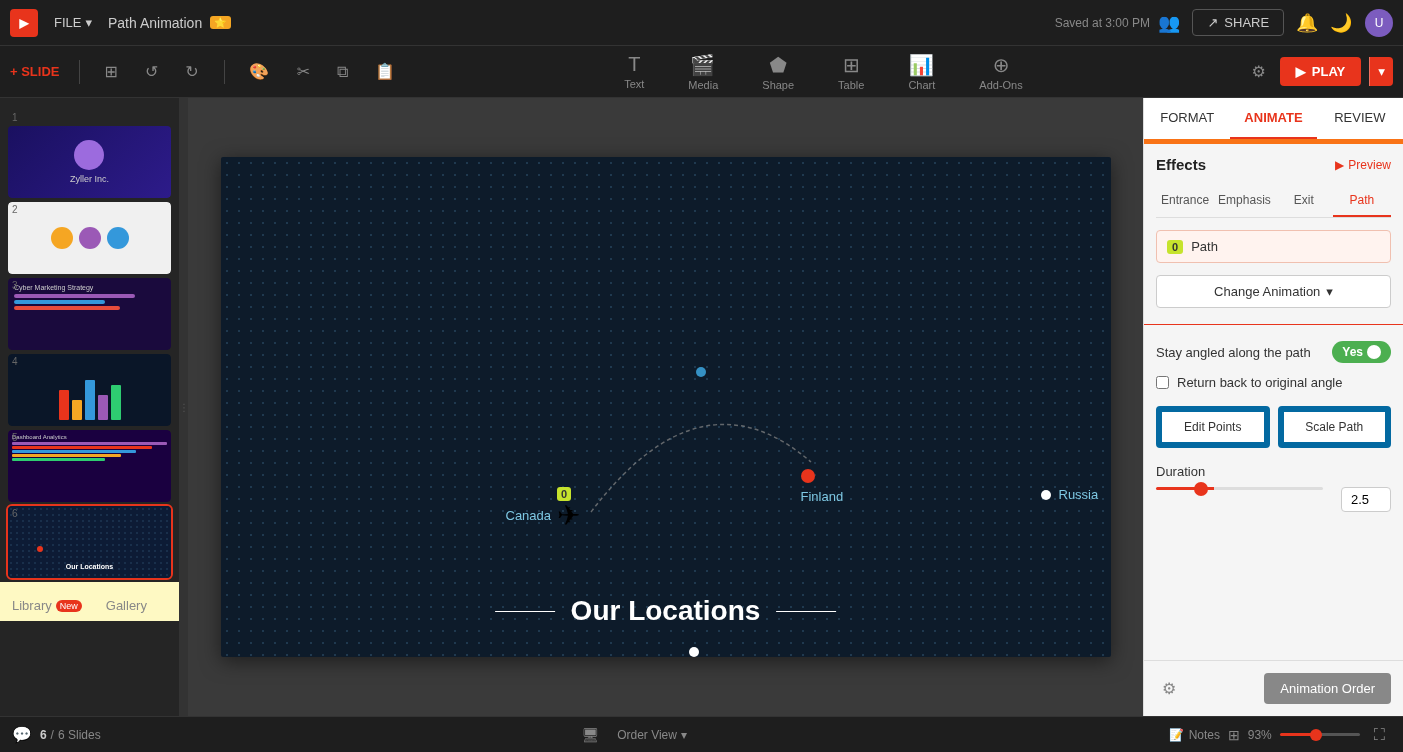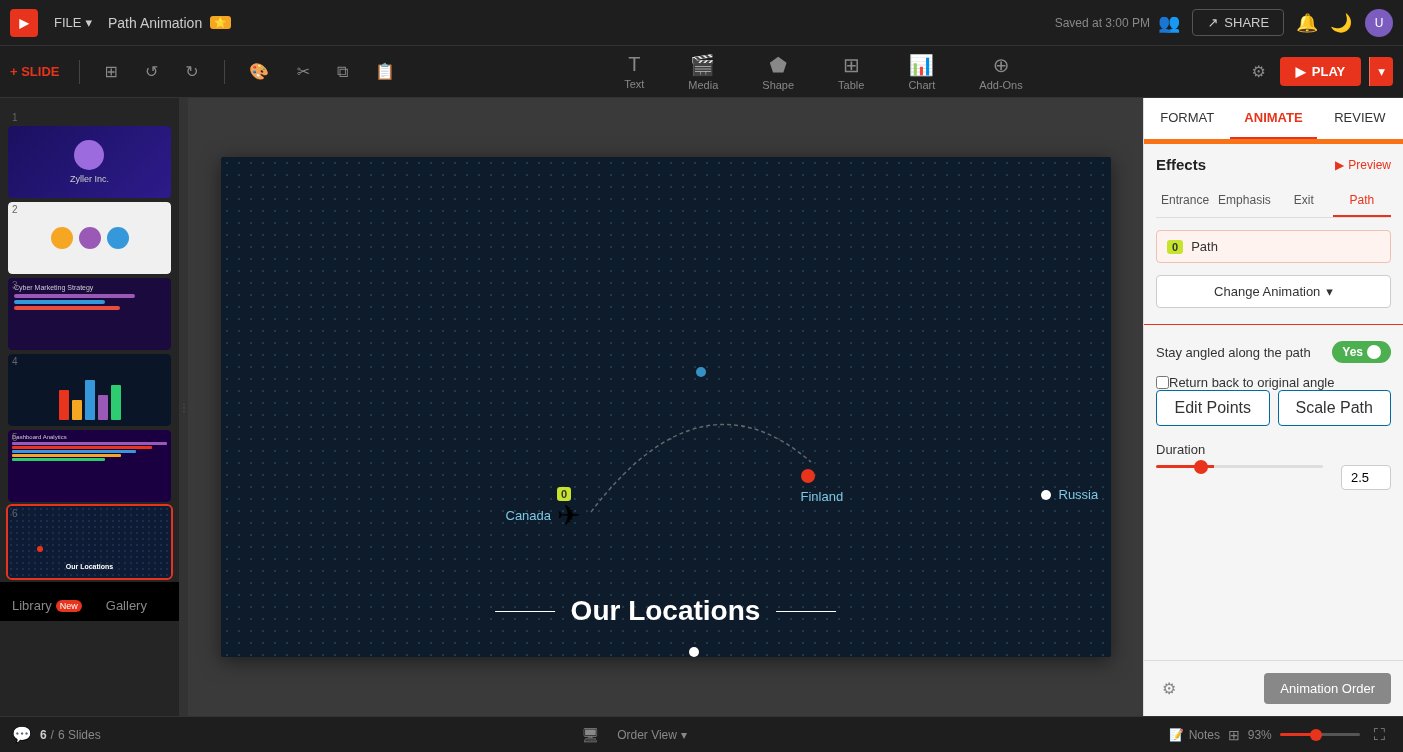--- a/index.html
+++ b/index.html
@@ -93,27 +93,27 @@
 
     
     .section-divider { height: 1px; background: #e8341c; margin: 0 -12px 16px; }
 
     
     .toggle-row { display: flex; align-items: center; justify-content: space-between; margin-bottom: 12px; }
     .toggle-label { font-size: 13px; color: #333; }
     .toggle { background: #4caf50; color: white; border: none; border-radius: 12px; padding: 4px 10px; font-size: 12px; font-weight: 600; cursor: pointer; display: flex; align-items: center; gap: 4px; }
 
     
-    .checkbox-row { display: flex; align-items: center; }
+    .checkbox-row { display: flex; align-items: center; gap: 8px; margin-bottom: 16px; }
     .checkbox-row input[type="checkbox"] { accent-color: #e8341c; }
     .checkbox-label { font-size: 13px; color: #333; }
 
     
     .btn-row { display: flex; gap: 8px; margin-bottom: 16px; }
-    .btn-half { flex: 1; padding: 8px; border: 1px solid #0369a1; border-radius: 4px; background: white; font-size: 16px; color: #333; cursor: pointer; text-align: center; }
+    .btn-half { flex: 1; padding: 8px; border: 6px solid #0369a1; border-radius: 4px; background: white; font-size: 12px; color: #333; cursor: pointer; text-align: center; }
 
     
     .duration-label { font-size: 13px; color: #333; margin-bottom: 8px; }
     .duration-row { display: flex; align-items: flex-start; gap: 18px; }
     .duration-slider { flex: 1; -webkit-appearance: none; height: 3px; background: linear-gradient(to right, #e8341c 35%, #ddd 35%); border-radius: 2px; outline: none; }
     .duration-slider::-webkit-slider-thumb { -webkit-appearance: none; width: 14px; height: 14px; border-radius: 50%; background: #e8341c; cursor: pointer; }
     .duration-input { width: 50px; padding: 4px 6px; border: 1px solid #ccc; border-radius: 4px; font-size: 13px; text-align: right; }
 
     
     .anim-order-btn { background: #888; color: white; border: none; padding: 8px 16px; border-radius: 4px; font-size: 13px; cursor: pointer; display: flex; align-items: center; gap: 6px; }
@@ -283,21 +283,21 @@
 
     <div class="slide-thumb active">
       <span class="slide-num">6</span>
       <div class="slide-inner s6" style="background:#0d1b35; position:relative; overflow:hidden;">
         <div style="position:absolute;inset:0;opacity:0.2;background-image:radial-gradient(circle,#4a7fa5 1px,transparent 1px);background-size:6px 6px;"></div>
         <div style="position:absolute;bottom:8px;left:50%;transform:translateX(-50%);color:white;font-size:7px;white-space:nowrap;font-weight:bold;">Our Locations</div>
         <div style="position:absolute;left:18%;top:55%;width:6px;height:6px;border-radius:50%;background:#e8341c;"></div>
       </div>
     </div>
 
-    <div style="position:sticky;bottom:0;background:#000000;display:flex;gap:0;padding-top:8px;">
+    <div style="position:sticky;bottom:0;background:#fef9c3;display:flex;gap:0;padding-top:8px;">
       <div class="lib-tab">
         Library <span class="new-badge">New</span>
       </div>
       <div class="lib-tab">Gallery</div>
     </div>
   </div>
 
   <div class="resize-handle">⋮</div>
 
   <div class="canvas-area">

